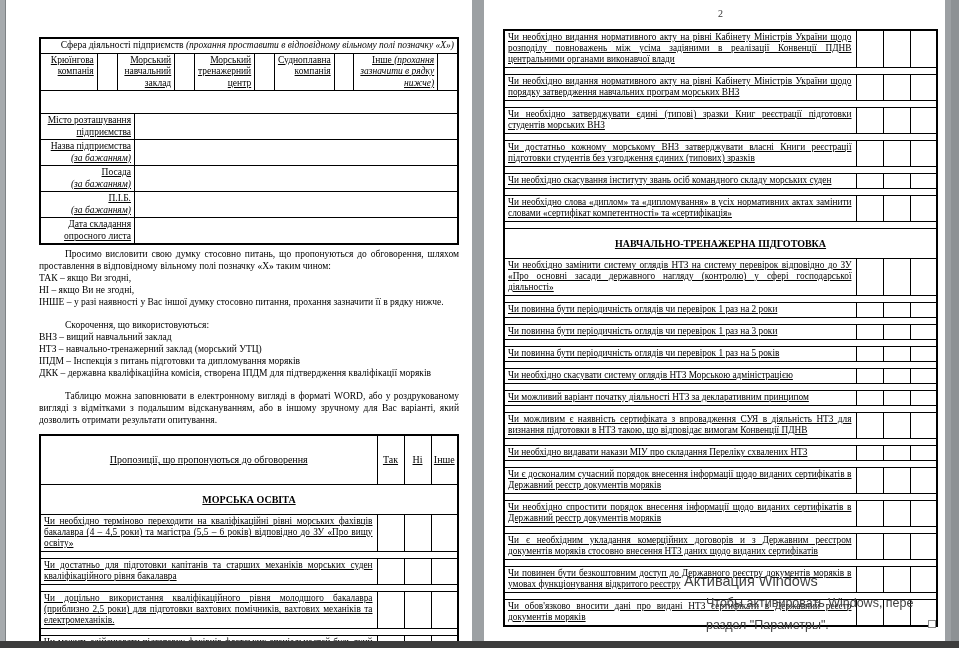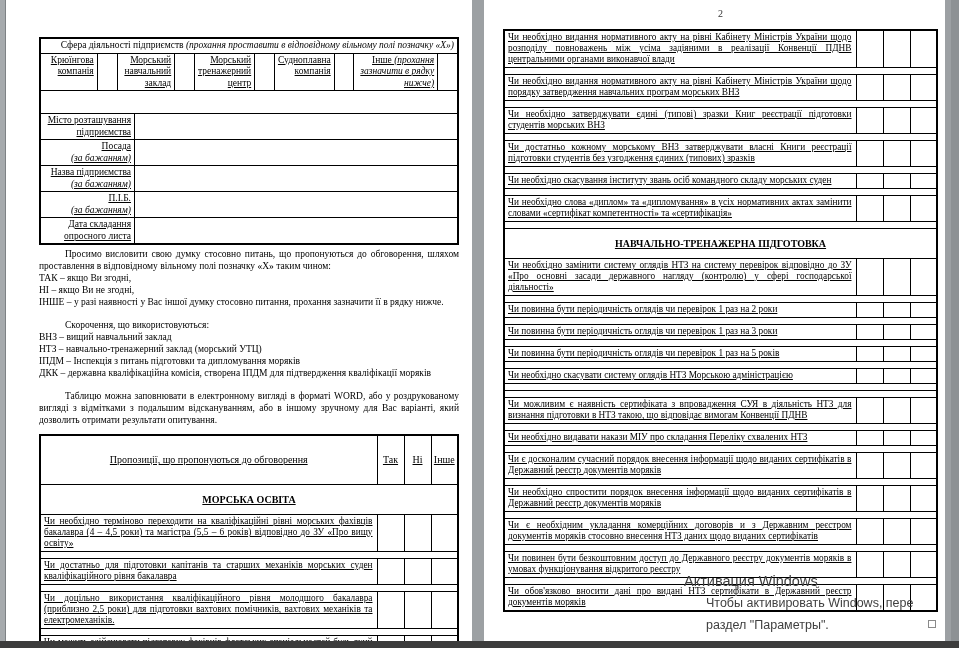--- a/index.html
+++ b/index.html
@@ -89,28 +89,28 @@
         <table class="fields-table">
           <tbody>
               <tr class="f-row">
                 <td class="f-label">
                   <div>Місто розташування підприємства</div>
                 </td>
                 <td class="f-value"></td>
               </tr>
               <tr class="f-row">
                 <td class="f-label">
-                  <div>Посада</div>
+                  <div>Назва підприємства</div>
                   <div class="it">(за бажанням)</div>
                 </td>
                 <td class="f-value"></td>
               </tr>
               <tr class="f-row">
                 <td class="f-label">
-                  <div>Назва підприємства</div>
+                  <div>Посада</div>
                   <div class="it">(за бажанням)</div>
                 </td>
                 <td class="f-value"></td>
               </tr>
               <tr class="f-row">
                 <td class="f-label">
                   <div>П.І.Б.</div>
                   <div class="it">(за бажанням)</div>
                 </td>
                 <td class="f-value"></td>
@@ -313,20 +313,26 @@
             </tr>
             <tr class="q-row">
               <td class="q-text">Чи необхідно скасувати систему оглядів НТЗ Морською адміністрацією</td>
               <td class="a-cell"></td>
               <td class="a-cell"></td>
               <td class="a-cell"></td>
             </tr>
             <tr class="spacer">
               <td colspan="4"></td>
             </tr>
+            <tr class="q-row">
+              <td class="q-text">Чи можливий варіант початку діяльності НТЗ за декларативним принципом</td>
+              <td class="a-cell"></td>
+              <td class="a-cell"></td>
+              <td class="a-cell"></td>
+            </tr>
             <tr class="spacer">
               <td colspan="4"></td>
             </tr>
             <tr class="q-row">
               <td class="q-text">Чи можливим є наявність сертифіката з впровадження СУЯ в діяльність НТЗ для визнання підготовки в НТЗ такою, що відповідає вимогам Конвенції ПДНВ</td>
               <td class="a-cell"></td>
               <td class="a-cell"></td>
               <td class="a-cell"></td>
             </tr>
             <tr class="spacer">

